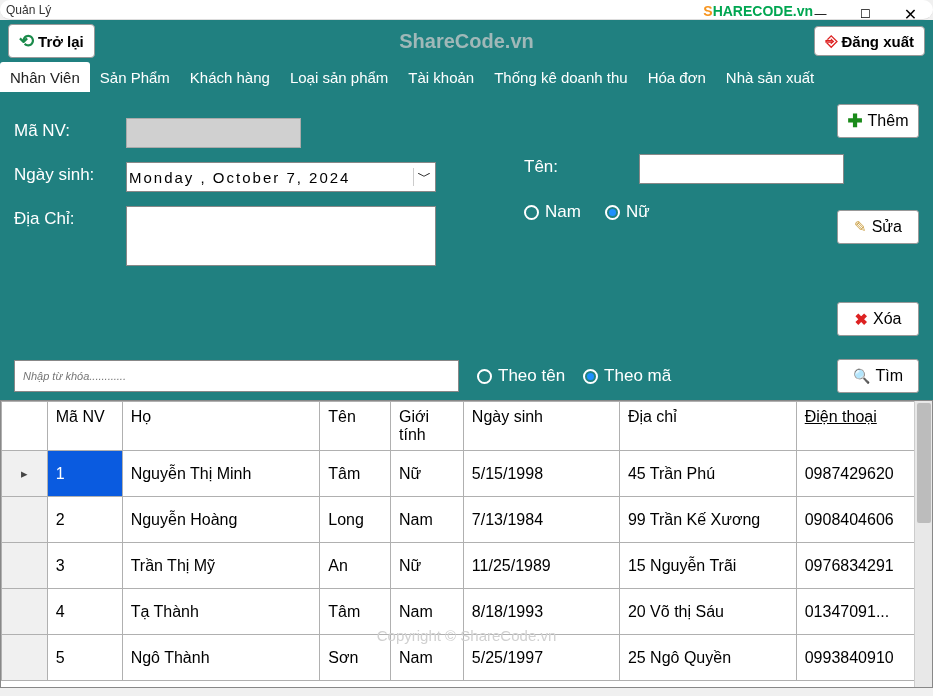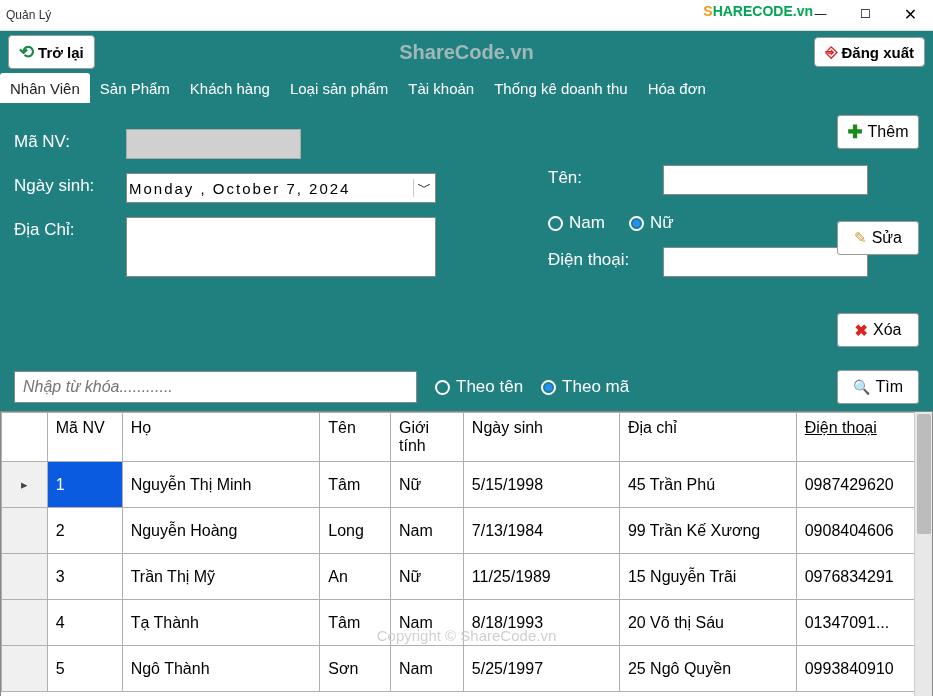--- a/index.html
+++ b/index.html
@@ -1,17 +1,17 @@
 <!DOCTYPE html>
 <html><head>
   <meta charset="utf-8">
   <style>
     * { box-sizing: border-box; margin: 0; padding: 0; }
     body { font-family: Arial, sans-serif; font-size: 14px; background: #f0f0f0; width: 933px; height: 696px; overflow: hidden; position: relative; }
-    .titlebar { background: #fff; height: 31px; display: flex; align-items: center; padding: 0 6px; position: relative; border-bottom: 1px solid #ddd; }
+    .titlebar { background: #fff; height: 20px; display: flex; align-items: center; padding: 0 6px; position: relative; border-bottom: 1px solid #ddd; border-radius: 11px; }
     .titlebar-left { font-size: 12px; color: #333; }
     .titlebar-right { position: absolute; right: 0; top: 0; display: flex; }
     .win-btn { width: 45px; height: 28px; display: flex; align-items: center; justify-content: center; font-size: 12px; background: transparent; border: none; cursor: pointer; }
     .close-btn { font-size: 16px; }
     .watermark-logo { position: absolute; right: 120px; top: 3px; font-size: 14px; font-weight: bold; }
     .watermark-logo .s { color: #f7941d; }
     .watermark-logo .rest { color: #00a651; }
     .toolbar { background: #208080; height: 42px; display: flex; align-items: center; padding: 0 8px; position: relative; }
     .btn { background: #fff; border: 1px solid #999; border-radius: 4px; padding: 5px 10px; font-size: 15px; display: inline-flex; align-items: center; gap: 4px; cursor: pointer; font-weight: bold; }
     .btn-back-icon { color: #1a8a4a; font-size: 18px; font-weight: bold; }
@@ -35,42 +35,42 @@
     .radio-grp { display: flex; gap: 24px; align-items: center; padding-top: 4px; }
     .radio-opt { display: flex; align-items: center; gap: 6px; color: #fff; font-size: 17px; cursor: pointer; }
     .radio-dot { width: 15px; height: 15px; border-radius: 50%; border: 2px solid #fff; display: inline-flex; align-items: center; justify-content: center; }
     .radio-dot.selected::after { content: ''; width: 7px; height: 7px; background: #1e90ff; border-radius: 50%; }
     .action-col { position: absolute; right: 14px; top: 12px; display: flex; flex-direction: column; gap: 18px; }
     .action-btn { background: #fff; border: 1px solid #999; border-radius: 3px; width: 82px; height: 34px; font-size: 16px; display: flex; align-items: center; justify-content: center; gap: 5px; cursor: pointer; }
     .plus-ic { color: #1a8a1a; font-weight: bold; font-size: 18px; }
     .edit-ic { color: #c89a3a; font-size: 15px; }
     .del-ic { color: #d22; font-weight: bold; font-size: 16px; }
     .search-row { background: #208080; height: 48px; display: flex; align-items: center; padding: 0 14px; gap: 18px; }
-    .search-inp { width: 403px; height: 32px; background: #fff; border: 1px solid #888; font-size: 16px; font-style: italic; padding: 0 8px; color: #888; }
+    .search-inp { width: 445px; height: 32px; background: #fff; border: 1px solid #888; font-size: 11px; font-style: italic; padding: 0 8px; color: #888; }
     .search-btn { margin-left: auto; }
     .search-ic { color: #5a7aa0; font-size: 14px; }
     .grid-container { background: #fff; border: 1px solid #888; height: 288px; overflow: hidden; position: relative; }
     .grid { width: 100%; border-collapse: collapse; font-size: 16px; }
     .grid th { background: #fff; border: 1px solid #b0b0b0; padding: 6px 8px; text-align: left; font-weight: normal; vertical-align: top; height: 32px; }
     .grid td { border: 1px solid #b0b0b0; padding: 10px 8px; height: 46px; }
     .grid .rowhdr-col { width: 44px; }
     .grid .sel-cell { background: #0a5be0; color: #fff; }
     .grid .rowhdr { background: #f0f0f0; text-align: center; font-size: 13px; color: #444; }
     .col-ma { width: 72px; }
     .col-ho { width: 190px; }
     .col-ten { width: 68px; }
     .col-gt { width: 70px; }
     .col-ns { width: 150px; }
     .col-dc { width: 170px; }
     .col-dt { width: 130px; text-decoration: underline; }
     .scrollbar-v { position: absolute; right: 0; top: 0; width: 18px; height: 100%; background: #e8e8e8; border-left: 1px solid #ccc; }
     .scroll-thumb { background: #bcbcbc; width: 14px; margin: 2px auto; height: 120px; border-radius: 2px; }
     .copyright-wm { position: absolute; bottom: 52px; left: 50%; transform: translateX(-50%); color: #d0d0d0; font-size: 15px; font-weight: normal; pointer-events: none; z-index: 5; }
     .left-col { display: inline-block; vertical-align: top; margin-top: 8px; }
-    .right-col { display: inline-block; vertical-align: top; margin-left: 94px; }
+    .right-col { display: inline-block; vertical-align: top; margin-left: 70px; }
     .form-grid { display: grid; grid-template-columns: 440px 1fr; }
   </style>
 </head>
 <body>
 
 <div class="titlebar">
   <span class="titlebar-left">Quản Lý</span>
   <span class="watermark-logo">
     <span class="s">S</span><span class="rest">HARECODE.vn</span>
   </span>
@@ -94,20 +94,21 @@
 </div>
 
 <div class="tabbar" id="tabbar">
     <button class="tab active">Nhân Viên</button>
     <button class="tab">Sản Phẩm</button>
     <button class="tab">Khách hàng</button>
     <button class="tab">Loại sản phẩm</button>
     <button class="tab">Tài khoản</button>
     <button class="tab">Thống kê doanh thu</button>
     <button class="tab">Hóa đơn</button>
+    <button class="tab">Nhà sản xuất</button>
   </div>
 
 <div class="form-area">
   <div class="form-grid">
     <div class="left-col">
       <div class="form-row">
         <span class="lbl">Mã NV:</span>
         <input class="inp inp-ma" readonly="" style="">
       </div>
       <div class="form-row">
@@ -132,24 +133,20 @@
         <div class="radio-grp">
           <span class="radio-opt">
             <span class="radio-dot"></span>
             <span>Nam</span>
           </span>
           <span class="radio-opt">
             <span class="radio-dot selected"></span>
             <span>Nữ</span>
           </span>
         </div>
-      </div>
-      <div class="form-row">
-        <span class="lbl2">Điện thoại:</span>
-        <input class="inp inp-ten" style="">
       </div>
     </div>
   </div>
 
   <div class="action-col">
     <button class="action-btn">
       <span class="plus-ic">✚</span>
       <span>Thêm</span>
     </button>
     <div style="height:36px;"></div>

